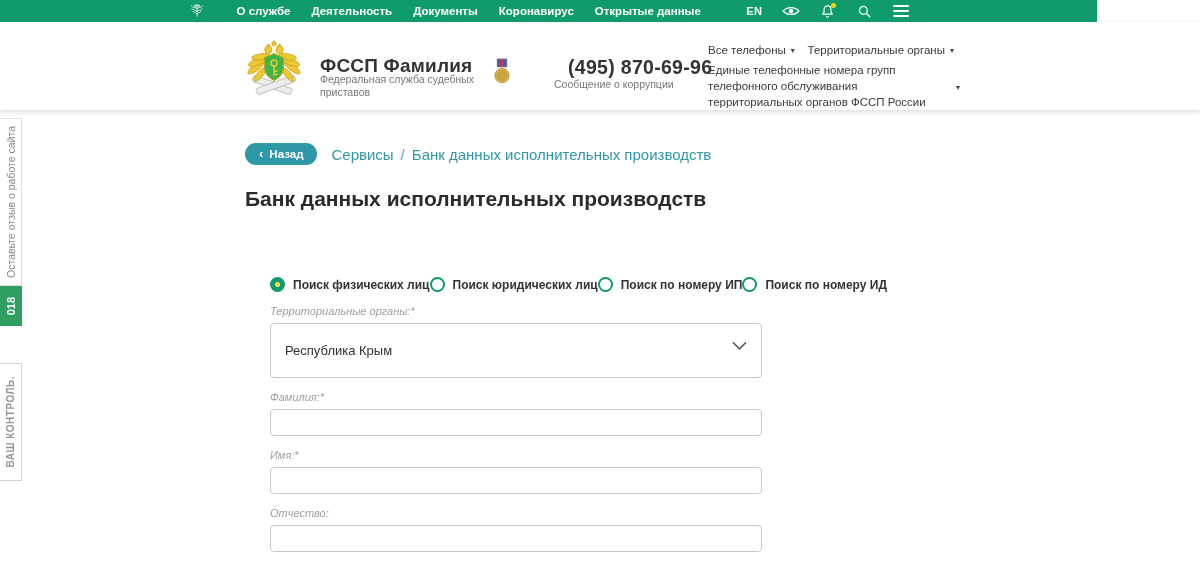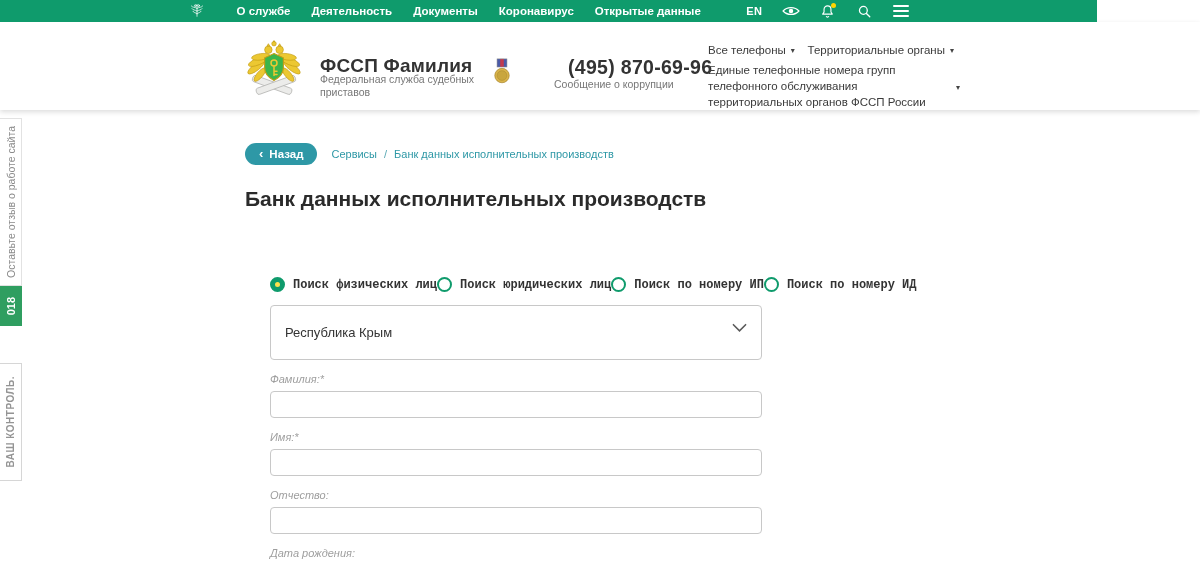--- a/index.html
+++ b/index.html
@@ -44,27 +44,27 @@
   .tab-control { top:363px; height:118px; background:#fff; border:1px solid #d6d6d6; border-left:none;
     color:#949494; font-size:10px; font-weight:700; letter-spacing:.5px; }
 
   
   .main { position:absolute; top:110px; left:0; width:1200px; }
   .content { padding:33px 0 0 245px; }
   .crumb-row { display:flex; align-items:center; height:22px; }
   .back-btn { height:22px; min-width:70px; padding:0 14px; background:#2e98a6; border:none; border-radius:11px;
     color:#fff; font-size:11.5px; font-weight:700; font-family:inherit; display:flex; align-items:center; gap:6px; cursor:pointer; }
   .back-chev { font-size:13px; line-height:1; margin-top:-1px; }
-  .crumbs { margin-left:14px; font-size:11px; color:#2e98a6; display:flex; gap:7px; align-items:center; }
+  .crumbs { margin-left:14px; font-size:15px; color:#2e98a6; display:flex; gap:7px; align-items:center; }
   .crumb-link { cursor:pointer; }
   .crumb-sep { color:#5aa9b4; }
   .page-title { margin-top:22px; font-size:21px; font-weight:700; color:#2b2b2b; }
 
   .form-area { margin-left:25px; margin-top:66px; width:492px; }
-  .radio-row { display:flex; justify-content:space-between; width:628px;font-family:Liberation Mono, monospace; }
+  .radio-row { display:flex; width:628px; }
   .radio-item { display:flex; align-items:center; gap:8px; cursor:pointer; }
   .radio-circle { width:15px; height:15px; border:2px solid #0f9b6c; border-radius:50%; background:#fff;
     display:flex; align-items:center; justify-content:center; flex:none; }
   .radio-dot { width:5px; height:5px; border-radius:50%; background:#ffe14d; display:none; }
   .radio-item.selected .radio-circle { background:#0f9b6c; }
   .radio-item.selected .radio-dot { display:block; }
   .radio-label { font-size:12px; font-weight:600; color:#333; white-space:nowrap; }
 
   .form-group { margin-top:13px; }
   .form-group:first-of-type { margin-top:24px; }
@@ -225,20 +225,21 @@
           <span class="radio-circle"></span>
           <span class="radio-label">Поиск по номеру ИП</span>
         </label>
         <label class="radio-item">
           <span class="radio-circle"></span>
           <span class="radio-label">Поиск по номеру ИД</span>
         </label>
       </div>
 
       <div class="form-group">
+        <div class="f-label">Территориальные органы:*</div>
         <div class="select-box">
           <span class="select-value">Республика Крым</span>
           <span class="select-chev">
             <svg viewBox="0 0 16 10" width="15" height="10">
                 <path d="M1.5 1.5 L8 8 L14.5 1.5" fill="none" stroke="#5a5a5a" stroke-width="1.7" stroke-linecap="round"></path>
               </svg>
           </span>
         </div>
       </div>
 

